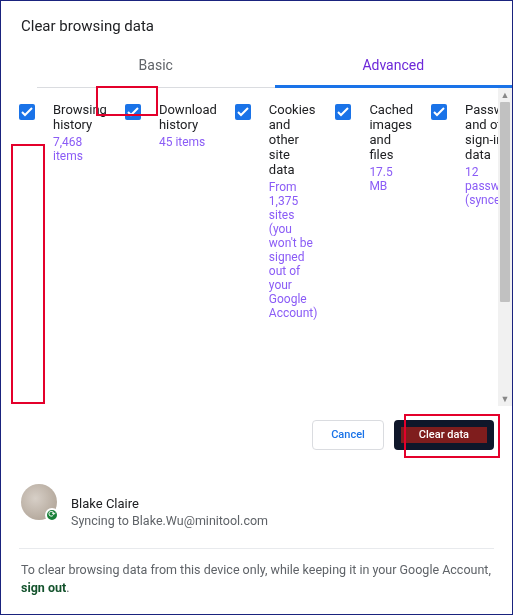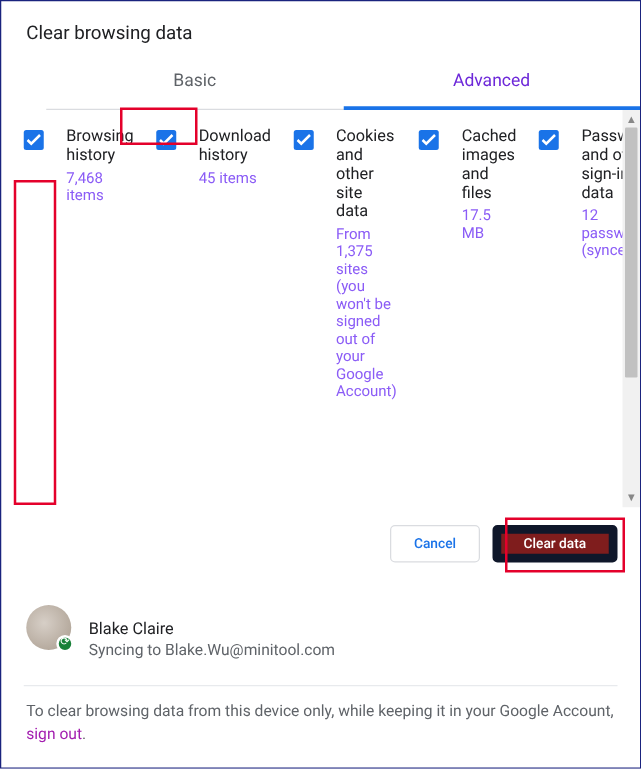--- a/index.html
+++ b/index.html
@@ -242,22 +242,23 @@
     background: #e8eaed;
     margin: 6px 18px;
   }
   .note {
     padding: 6px 20px 16px 20px;
     font-size: 12.5px;
     color: #5f6368;
     line-height: 1.5;
   }
   .link {
-    color: #a21caf;
-    cursor: pointer;
+    color: #14532d;
+    cursor: pointer;
+    font-weight: bold;
   }
 </style>
 </head>
 <body>
 
 <div class="dialog">
 
   <div class="title">Clear browsing data</div>
 
   <div class="tabs">

